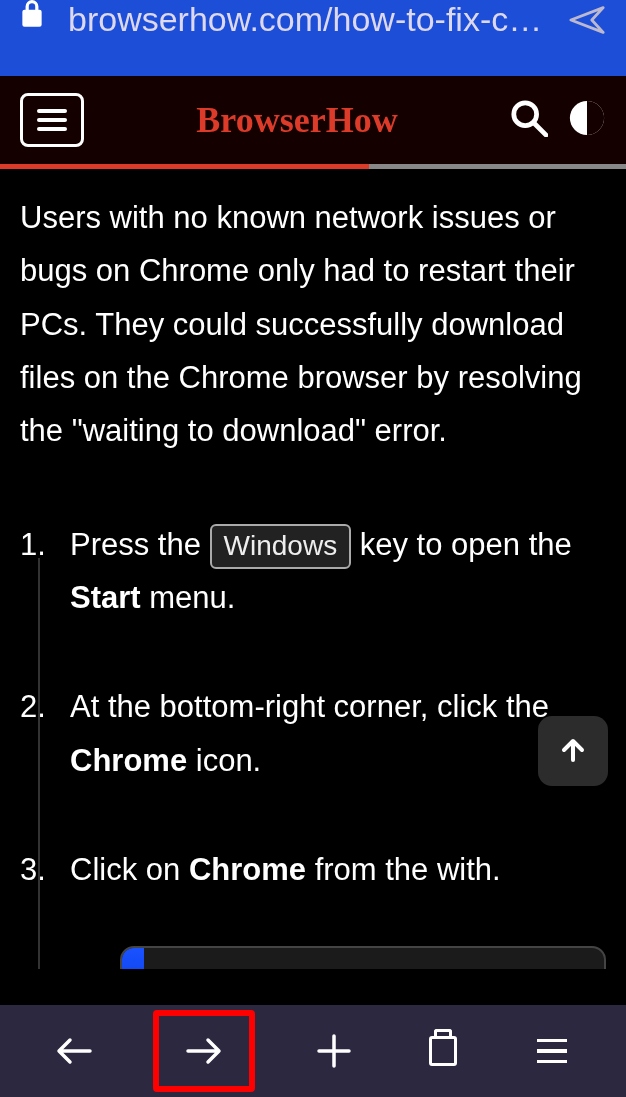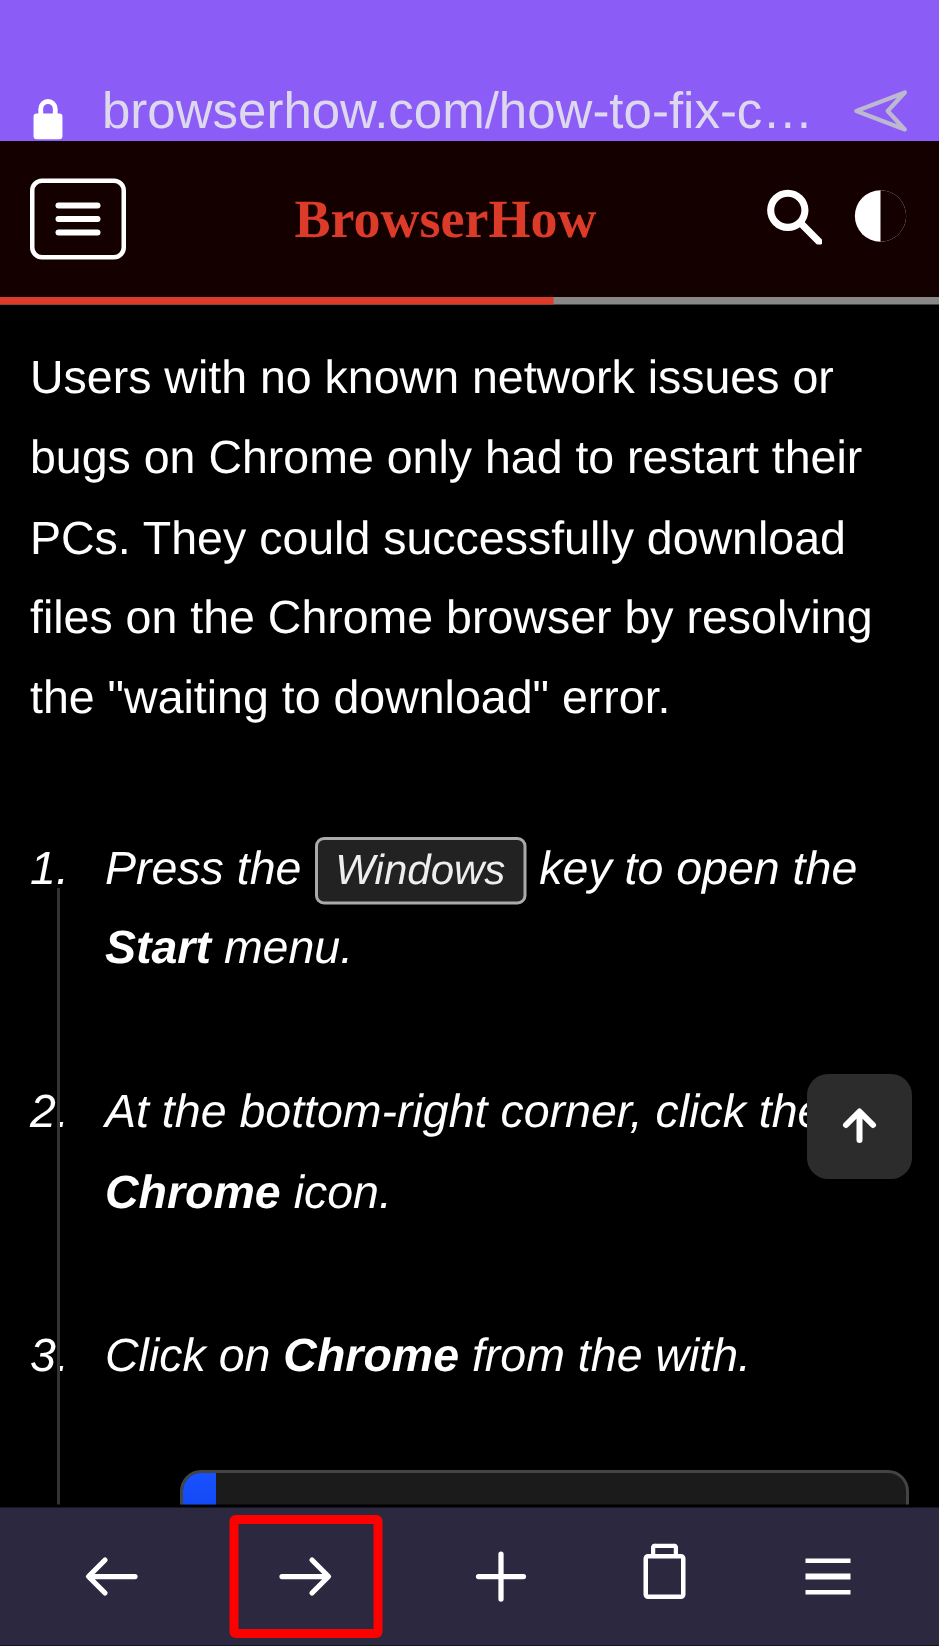--- a/index.html
+++ b/index.html
@@ -5,24 +5,24 @@
 * { margin: 0; padding: 0; box-sizing: border-box; }
 html, body {
   width: 626px;
   height: 1097px;
   background: #000;
   color: #fff;
   font-family: -apple-system, Helvetica, Arial, sans-serif;
   overflow: hidden;
 }
 .browser-chrome {
-  background: #8b5cf6;
-  height: 94px;
-  display: flex;
-  align-items: flex-end;
+  background: #1d4ed8;
+  height: 76px;
+  display: flex;
+  align-items: flex-start;
   padding: 0 18px;
   gap: 22px;
 }
 .lock {
   width: 28px;
   height: 28px;
   display: flex;
   align-items: center;
   justify-content: center;
 }
@@ -37,21 +37,21 @@
 }
 .send {
   width: 40px;
   height: 40px;
   display: flex;
   align-items: center;
   justify-content: center;
 }
 .site-header {
   background: #150000;
-  height: 104px;
+  height: 88px;
   display: flex;
   align-items: center;
   padding: 0 20px;
   justify-content: space-between;
 }
 .hamburger-box {
   width: 64px;
   height: 54px;
   border: 3px solid #fff;
   border-radius: 8px;
@@ -103,21 +103,20 @@
 ol {
   list-style: none;
   counter-reset: item;
   position: relative;
 }
 ol li {
   counter-increment: item;
   position: relative;
   padding-left: 50px;
   margin-bottom: 56px;
-  font-style: italic;
 }
 ol li::before {
   content: counter(item) ".";
   position: absolute;
   left: 0;
   top: 0;
 }
 ol::after {
   content: "";
   position: absolute;

